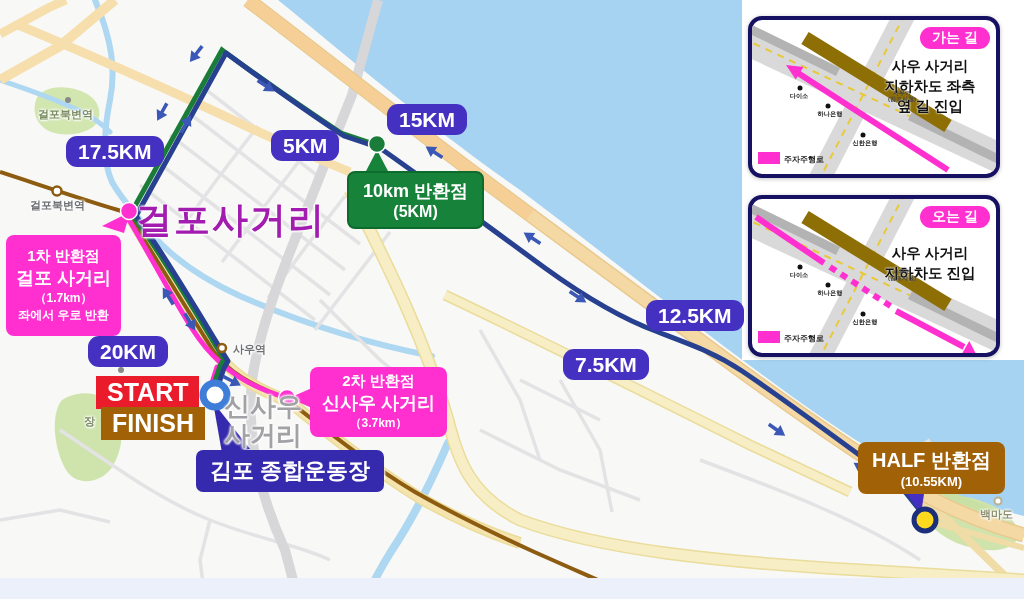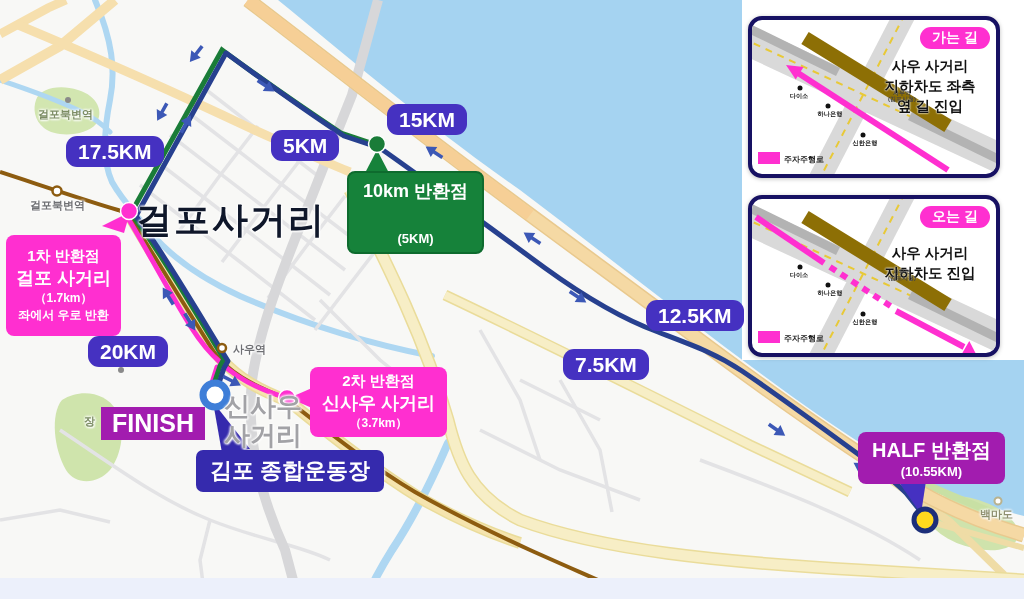--- a/index.html
+++ b/index.html
@@ -6,26 +6,26 @@
   #stage{position:relative;width:1024px;height:599px;overflow:hidden;background:#f8f8f6;
          font-family:"Liberation Sans","DejaVu Sans",sans-serif;}
   #mapart{position:absolute;left:0;top:0;}
   .abs{position:absolute;}
   .halo{text-shadow:0 0 3px #fff,0 0 3px #fff,0 0 3px #fff,1px 1px 2px #fff;}
   .km-badge{background:#4531c1;color:#fff;font-weight:bold;font-size:21px;line-height:21px;
             padding:5px 12px;border-radius:11px;white-space:nowrap;}
   .box{color:#fff;font-weight:bold;text-align:center;border-radius:8px;white-space:nowrap;}
   .magenta{background:#ff2fd0;}
   .greenbox{background:#16823a;}
-  .navybox{background:#a21caf;}
+  .navybox{background:#a16207;margin-top:10px;}
   .stadiumbox{background:#352aad;color:#ffffff;font-weight:bold;font-size:22px;
               padding:6px 14px;border-radius:7px;white-space:nowrap;}
   .startbadge{background:#ea1c2c;color:#fff;font-weight:bold;font-size:25px;padding:2px 11px;}
-  .finishbadge{background:#a21caf;color:#fff;font-weight:bold;font-size:25px;padding:2px 11px;}
-  .bigplace{color:#0f172a;font-weight:bold;font-size:36px;letter-spacing:2px;white-space:nowrap;}
+  .finishbadge{background:#a16207;color:#fff;font-weight:bold;font-size:25px;padding:2px 11px;}
+  .bigplace{color:#a21caf;font-weight:bold;font-size:36px;letter-spacing:2px;white-space:nowrap;}
   .midplace{color:#a2a2a6;font-weight:bold;font-size:26px;line-height:29px;white-space:nowrap;}
   .station{color:#6f7074;font-weight:bold;font-size:11px;white-space:nowrap;}
   .parklabel{color:#7c8d64;font-weight:bold;font-size:11px;white-space:nowrap;}
   .panel{position:absolute;width:244px;height:154px;background:#fff;border:4px solid #171163;
          border-radius:14px;overflow:hidden;box-shadow:0 1px 4px rgba(0,0,0,.25);}
   .pill{position:absolute;background:#ff2fd0;color:#fff;font-weight:bold;font-size:14px;
         padding:2px 12px;border-radius:15px;white-space:nowrap;}
   .inset-desc{position:absolute;color:#111;font-weight:bold;font-size:14.5px;line-height:20px;
               text-align:center;white-space:nowrap;text-shadow:0 0 2px #fff,0 0 2px #fff;}
   .inset-legend{position:absolute;color:#222;font-weight:bold;font-size:10px;transform:scale(.8);
@@ -196,34 +196,35 @@
 <div class="abs parklabel halo" style="left:84px;top:414px;">장</div>
 <div class="abs station halo" style="left:980px;top:507px;color:#8f9070;">백마도</div>
 
 <div class="abs km-badge" style="left:66px;top:136px;">17.5KM</div>
 <div class="abs km-badge" style="left:271px;top:130px;">5KM</div>
 <div class="abs km-badge" style="left:387px;top:104px;">15KM</div>
 <div class="abs km-badge" style="left:646px;top:300px;">12.5KM</div>
 <div class="abs km-badge" style="left:563px;top:349px;">7.5KM</div>
 <div class="abs km-badge" style="left:88px;top:336px;">20KM</div>
 
+<div class="abs startbadge" style="left:96px;top:376px;">START</div>
 <div class="abs finishbadge" style="left:101px;top:407px;">FINISH</div>
 
 <div class="abs stadiumbox" style="left:196px;top:450px;">김포 종합운동장</div>
 
 <div class="abs box magenta" style="left:6px;top:235px;padding:12px 10px;">
   <div style="font-size:15px;">1차 반환점</div>
   <div style="font-size:18px;">걸포 사거리</div>
   <div style="font-size:12px;">（1.7km）</div>
   <div style="font-size:12px;">좌에서 우로 반환</div>
 </div>
 
 <div class="abs box greenbox" style="left:347px;top:171px;padding:6px 14px;border:2px solid #0e6b2e;">
   <div style="font-size:18px;">10km 반환점</div>
-  <div style="font-size:13px;margin-top:28px;">(5KM)</div>
+  <div style="font-size:16px;">(5KM)</div>
 </div>
 
 <div class="abs box magenta" style="left:310px;top:367px;padding:5px 12px;">
   <div style="font-size:15px;">2차 반환점</div>
   <div style="font-size:18px;">신사우 사거리</div>
   <div style="font-size:12px;">（3.7km）</div>
 </div>
 
 <div class="abs box navybox" style="left:858px;top:432px;padding:5px 14px;">
   <div style="font-size:20px;">HALF 반환점</div>

